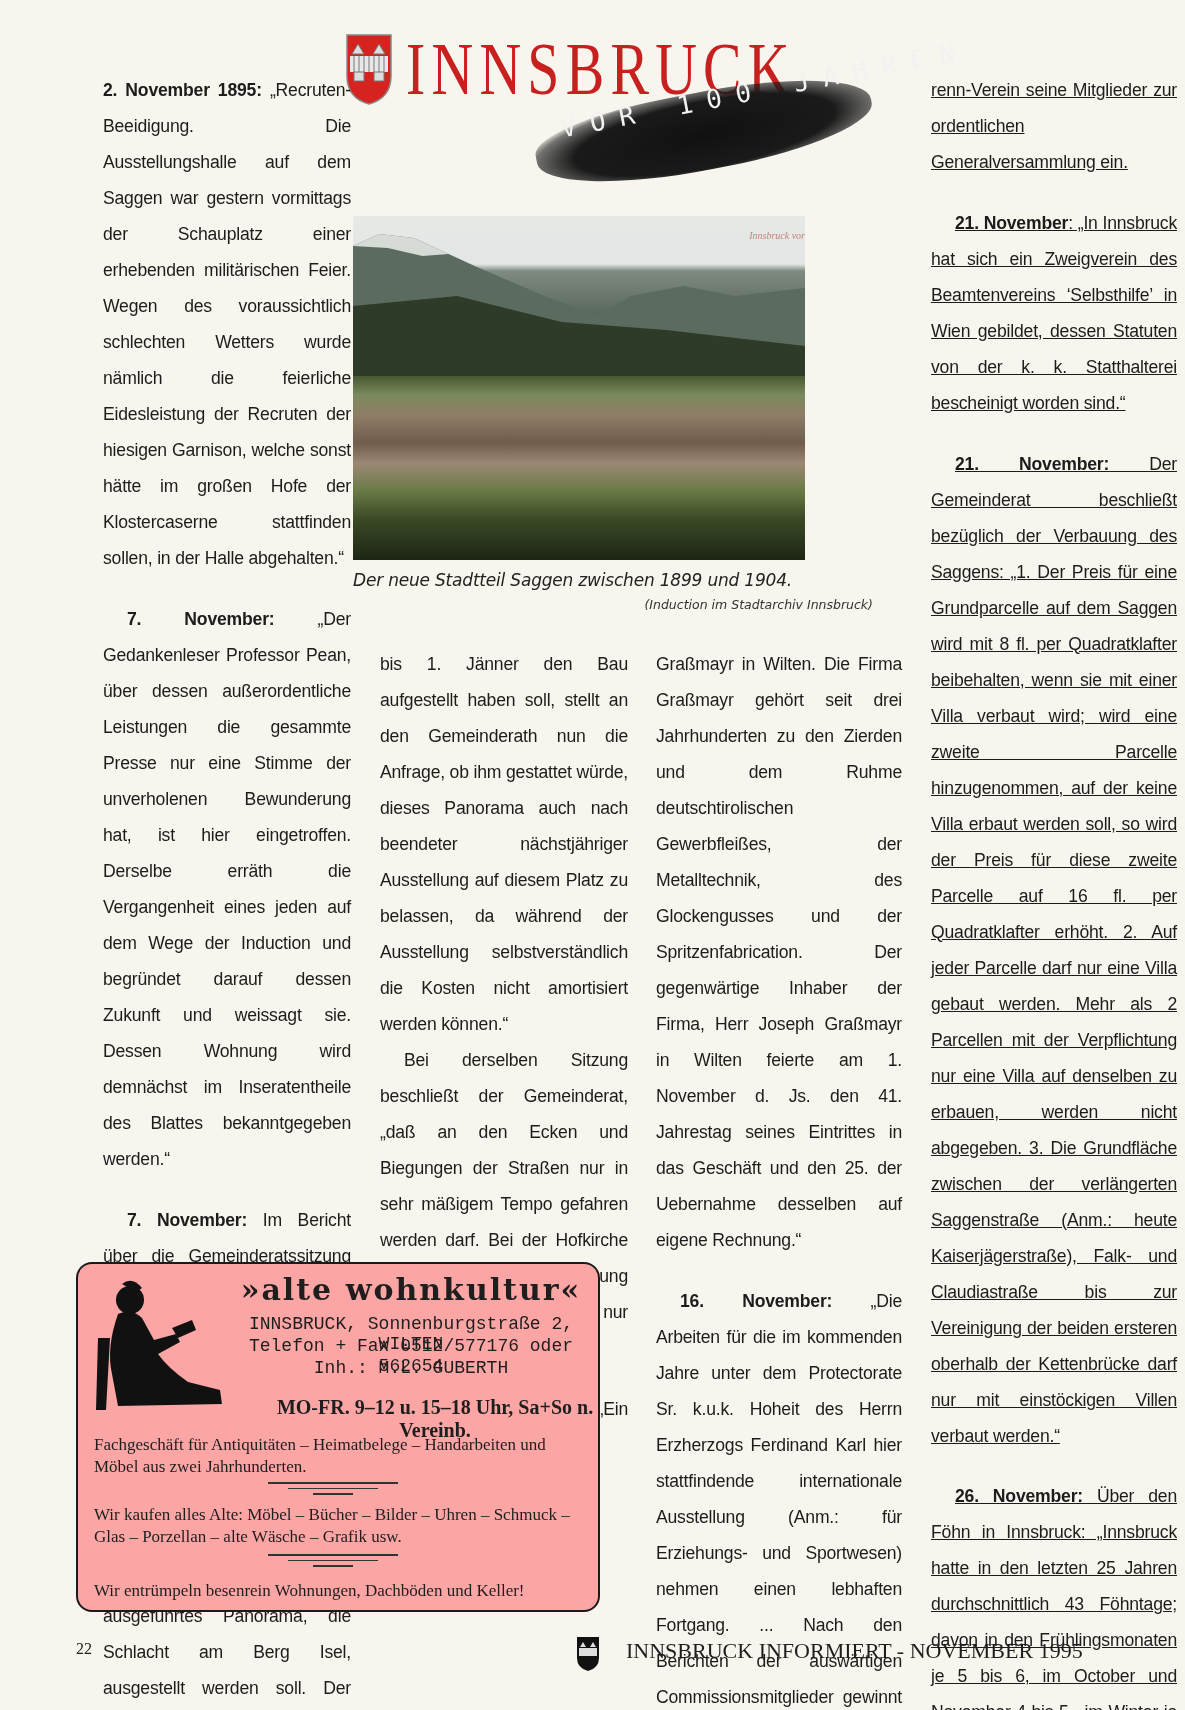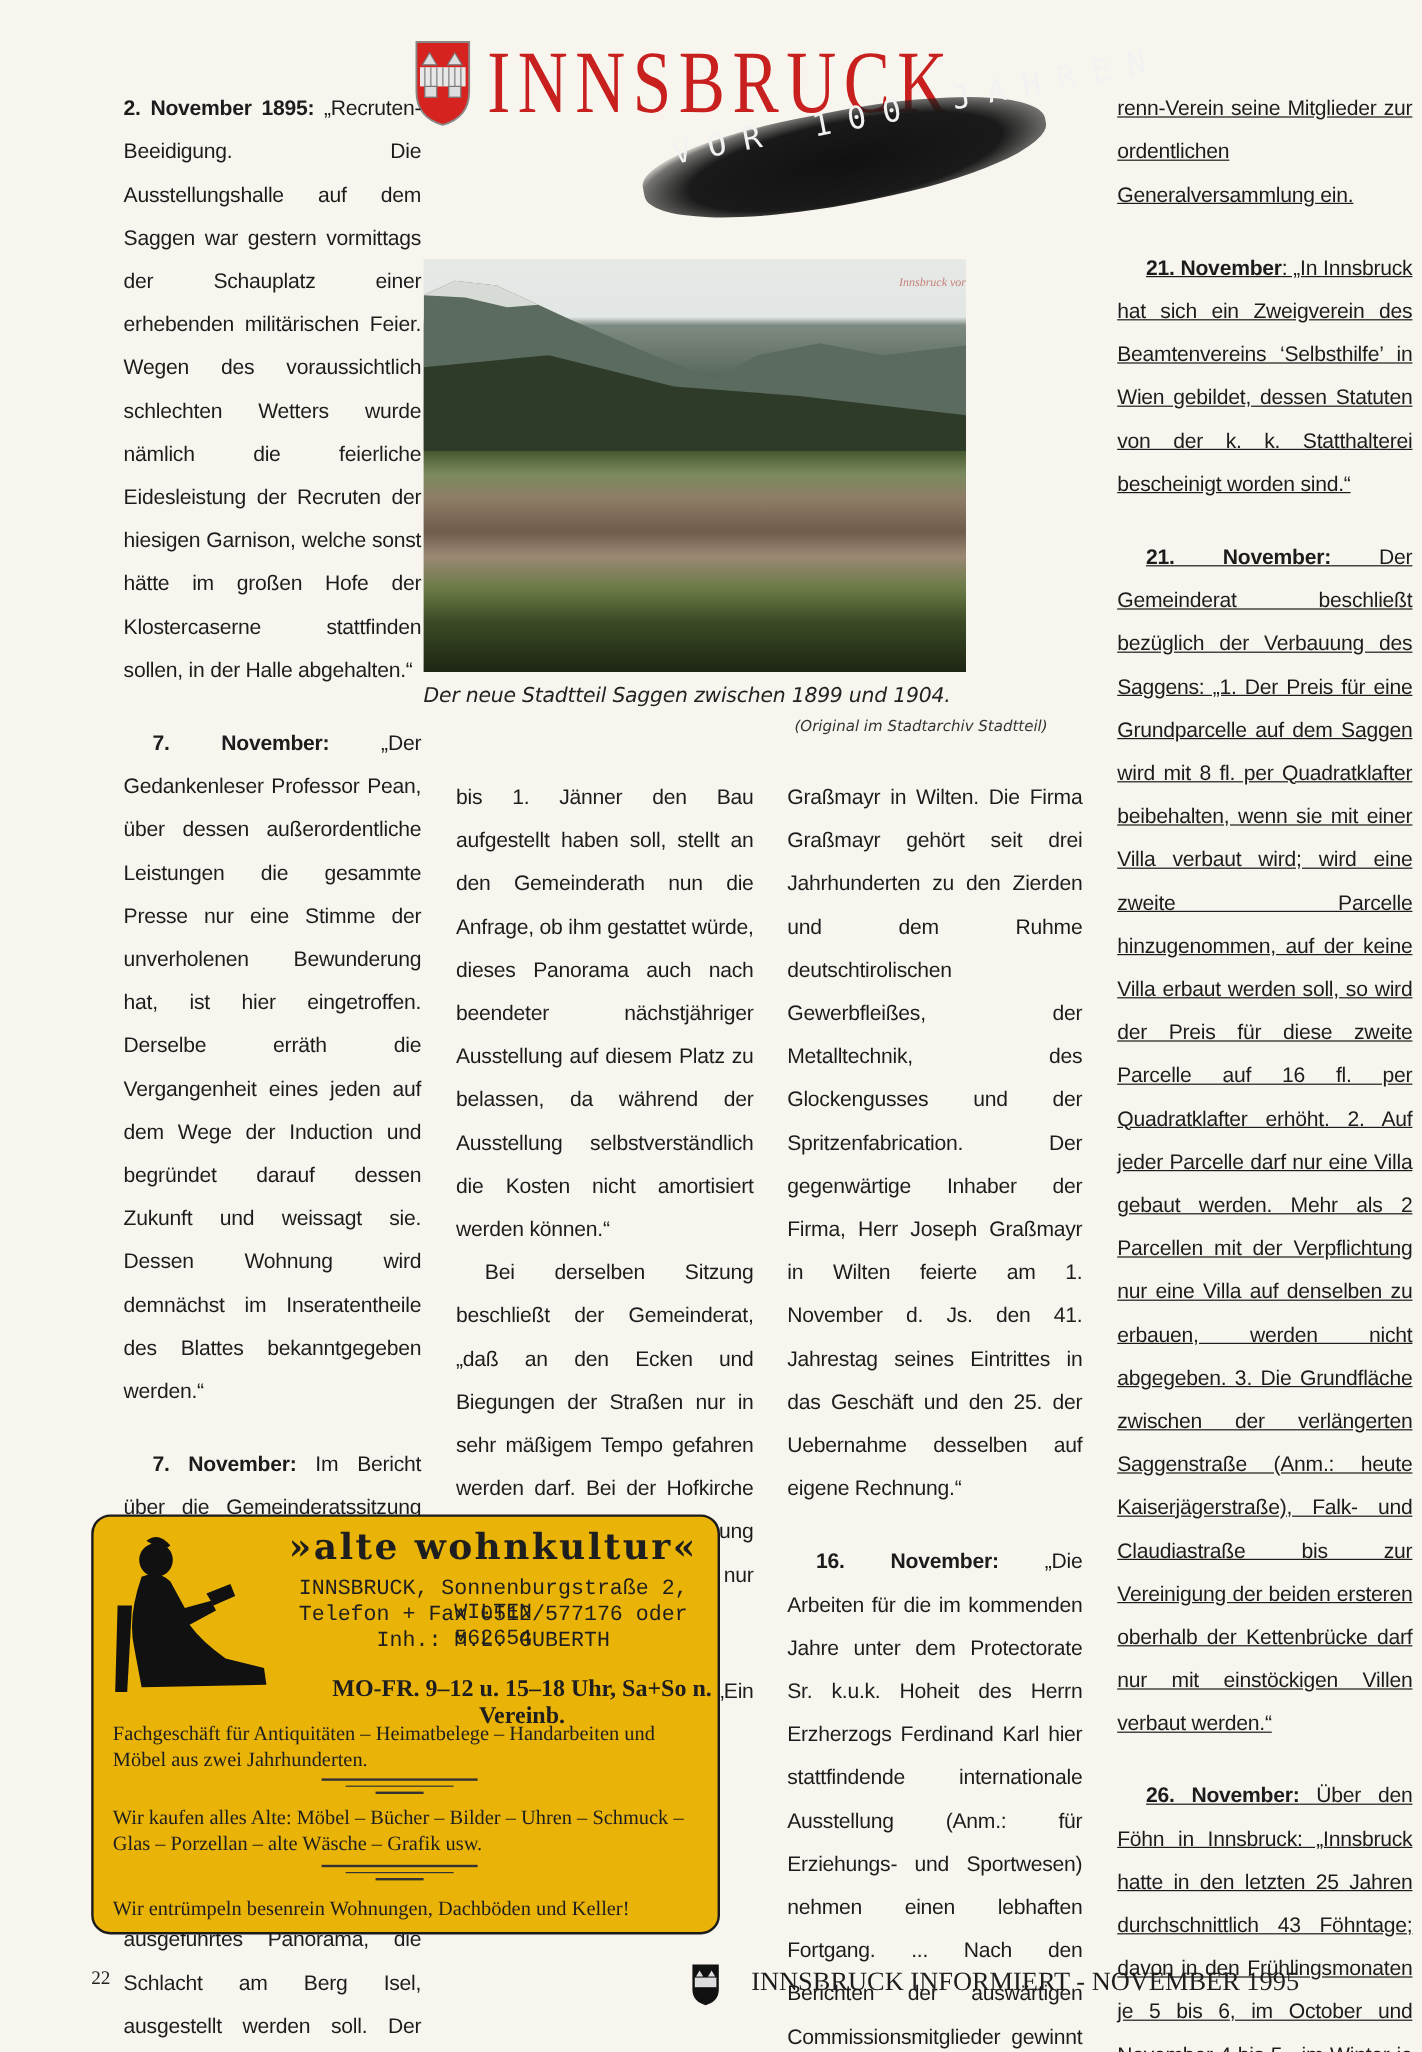--- a/index.html
+++ b/index.html
@@ -74,21 +74,21 @@
   .caption-credit {
     position: absolute; left: 353px; top: 597px; width: 520px; text-align: right;
     font-family: "DejaVu Sans", sans-serif; font-style: italic;
     font-size: 12.5px; color: #333;
   }
 
   
   .ad {
     position: absolute; left: 76px; top: 1262px; width: 524px; height: 350px;
     border: 2.5px solid #1b1b1b; border-radius: 16px;
-    box-sizing: border-box; background: #eab308;
+    box-sizing: border-box; background: #fca5a5;
     font-family: "Liberation Serif", serif; color: #1e1e1e;
   }
   .silhouette { position: absolute; left: 10px; top: 14px; width: 140px; height: 140px; }
   .ad-name {
     position: absolute; left: 148px; top: 8px; width: 370px; text-align: center;
     font-family: "DejaVu Serif", serif; font-weight: bold; font-size: 30px; letter-spacing: 2px;
   }
   .ad-address, .ad-phone, .ad-owner {
     position: absolute; left: 148px; width: 370px; text-align: center; font-size: 18px; font-family: Liberation Mono, monospace;
   }
@@ -154,21 +154,21 @@
 
 <div class="photo">
   <svg class="mountain" viewBox="0 0 520 150" preserveAspectRatio="none">
     <path d="M0 20 L30 8 L70 12 L140 40 L220 70 L280 90 L320 70 L380 60 L440 70 L520 62 L520 150 L0 150 Z" fill="#5b6b5f"></path>
     <path d="M0 20 L30 8 L70 12 L110 28 L80 30 L40 22 Z" fill="#d7dbd6"></path>
     <path d="M0 80 L120 70 L240 96 L360 104 L520 120 L520 150 L0 150 Z" fill="#2e3b29"></path>
   </svg>
   <div class="photo-caption-stamp">Innsbruck vor</div>
 </div>
 <div class="caption">Der neue Stadtteil Saggen zwischen 1899 und 1904.</div>
-<div class="caption-credit">(Original im Stadtarchiv Stadtteil)</div>
+<div class="caption-credit">(Induction im Stadtarchiv Innsbruck)</div>
 
 <div class="col col-2">
   <p>bis 1. Jänner den Bau aufgestellt haben soll, stellt an den Gemeinderath nun die Anfrage, ob ihm gestattet würde, dieses Panorama auch nach beendeter nächstjähriger Ausstellung auf diesem Platz zu belassen, da während der Ausstellung selbstverständlich die Kosten nicht amortisiert werden können.“</p>
   <p class="entry indent">Bei derselben Sitzung beschließt der Gemeinderat, „daß an den Ecken und Biegungen der Straßen nur in sehr mäßigem Tempo gefahren werden darf. Bei der Hofkirche und bei der Straßenkreuzung beim goldenen Dachl darf nur im Schritt gefahren werden.“</p>
   <p class="entry indent"><b>12. November:</b><span> „Ein Ehrentag der Firma Joseph</span></p>
 </div>
 
 <div class="col col-3">
   <p class="entry">Graßmayr in Wilten. Die Firma Graßmayr gehört seit drei Jahrhunderten zu den Zierden und dem Ruhme deutschtirolischen Gewerbfleißes, der Metalltechnik, des Glockengusses und der Spritzenfabrication. Der gegenwärtige Inhaber der Firma, Herr Joseph Graßmayr in Wilten feierte am 1. November d. Js. den 41. Jahrestag seines Eintrittes in das Geschäft und den 25. der Uebernahme desselben auf eigene Rechnung.“</p>
   <p class="entry indent"><b>16. November:</b><span> „Die Arbeiten für die im kommenden Jahre unter dem Protectorate Sr. k.u.k. Hoheit des Herrn Erzherzogs Ferdinand Karl hier stattfindende internationale Ausstellung (Anm.: für Erziehungs- und Sportwesen) nehmen einen lebhaften Fortgang. ... Nach den Berichten der auswärtigen Commissionsmitglieder gewinnt die internationale Ausstellung auch in Wien, Paris, London, ja selbst in Amerika in den gebildeten Kreisen immer mehr an Interesse und Sympathien.“</span></p>

